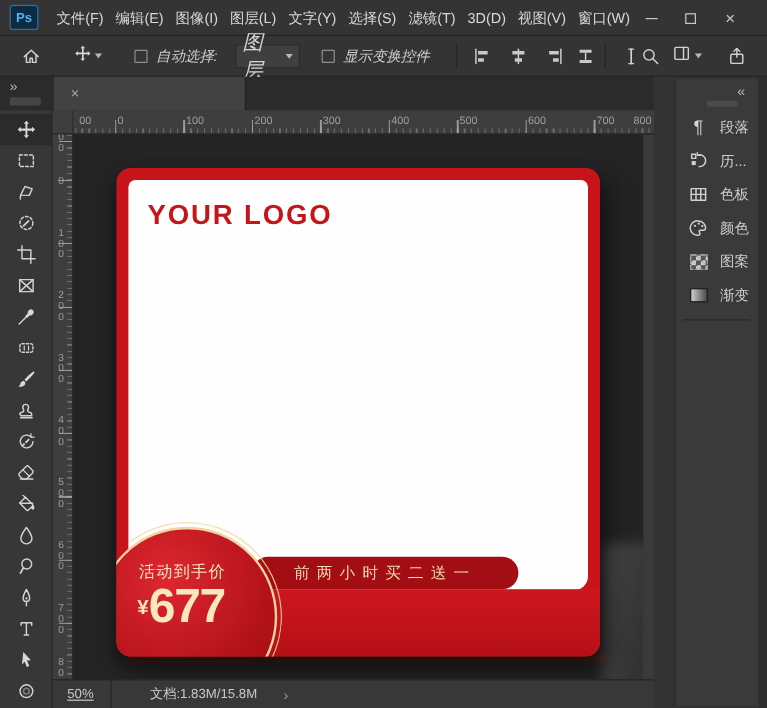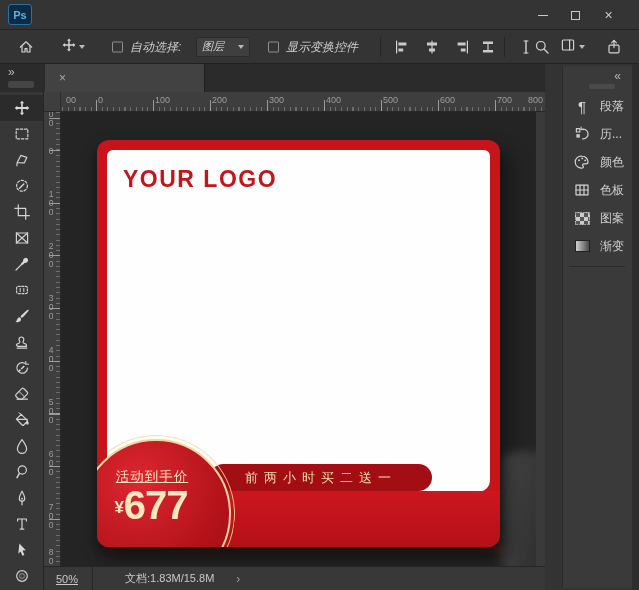--- a/index.html
+++ b/index.html
@@ -22,21 +22,21 @@
   .glyph-max{width:9px;height:9px;border:1px solid #c9c9c9;}
   .glyph-close{font-size:14px;line-height:1;}
 
   
   .optionsbar{position:absolute;left:0;top:30px;width:639px;height:34px;background:#343434;
     border-bottom:1px solid #222;}
   .ob{position:absolute;top:50%;transform:translateY(-50%);display:flex;align-items:center;font-style:italic;}
   .ob.lbl{font-size:12px;color:#cfcfcf;white-space:nowrap;}
   .chk{width:11px;height:11px;border:1px solid #8f8f8f;border-radius:1px;background:transparent;}
   .dropdown{width:54px;height:20px;background:#3f3f3f;border:1px solid #2a2a2a;border-radius:2px;
-    font-size:11px;color:#d4d4d4;display:flex;align-items:center;justify-content:space-between;padding:0 5px;}
+    font-size:17px;color:#d4d4d4;display:flex;align-items:center;justify-content:space-between;padding:0 5px;}
   .chev{width:0;height:0;border-left:3.5px solid transparent;border-right:3.5px solid transparent;
     border-top:4px solid #b9b9b9;margin-left:3px;}
   .ob.sep{width:1px;height:20px;background:#262626;}
 
   
   .tabrow{position:absolute;left:0;top:64px;width:639px;height:28px;background:#2b2b2b;}
   .panel-expand-left{position:absolute;left:8px;top:1px;font-size:12px;color:#b5b5b5;letter-spacing:-1px;}
   .toolbar-head{position:absolute;left:8px;top:17px;width:26px;height:7px;background:#454545;border-radius:2px;}
   .doc-tab{position:absolute;left:45px;top:0;height:28px;width:160px;background:#424242;
     border-right:1px solid #202020;display:flex;align-items:center;padding:0 8px;}
@@ -95,21 +95,21 @@
   .pill{position:absolute;left:113px;top:324px;width:222px;height:27px;background:var(--dark-red);
     border-radius:14px;display:flex;align-items:center;justify-content:center;font-size:13px;
     color:var(--cream);letter-spacing:6px;white-space:nowrap;}
   .badge{position:absolute;left:-16px;top:299px;width:150px;height:150px;border-radius:50%;
     background:radial-gradient(circle at 38% 28%,#dd2730,#b3121a 62%,#9f0d13);
     border:2px solid #f1d4a0;}
   .badge::after{content:"";position:absolute;inset:-6px;border-radius:50%;
     border:1.5px solid transparent;border-top-color:rgba(243,217,160,.85);
     border-right-color:rgba(243,217,160,.85);transform:rotate(8deg);}
   .badge-label{position:absolute;top:27px;left:0;right:8px;text-align:center;font-size:13.5px;
-    color:#f7e3bd;letter-spacing:1px;white-space:nowrap;text-decoration:underline;}
+    color:#f7e3bd;letter-spacing:1px;white-space:nowrap;}
   .badge-price{position:absolute;top:44px;left:0;right:10px;text-align:center;color:#f9e7c0;
     white-space:nowrap;line-height:1;}
   .badge-price .cur{font-size:17px;font-weight:700;vertical-align:6px;}
   .badge-price .num{font-size:40px;font-weight:800;letter-spacing:-1px;}
 
   
   .rightpanel{position:absolute;left:545px;top:64px;width:94px;height:526px;background:#333;}
   .panel-slab{position:absolute;left:17px;top:2px;width:70px;height:522px;background:#3a3a3a;
     border-left:1px solid #2a2a2a;}
   .right-strip{position:absolute;right:0;top:0;width:7px;height:100%;background:#2d2d2d;}
@@ -135,20 +135,32 @@
   .sb-doc{margin-left:32px;white-space:nowrap;}
   .sb-chevron{margin-left:22px;color:#999;font-size:12px;}
 </style>
 </head>
 <body>
 
 <div id="app" style="--red: #c7141b; --dark-red: #a30d14; --cream: #f3dcae;">
 
   <div class="menubar">
     <div class="ps-logo">Ps</div>
+    <div class="menu-items">
+        <span class="menu-item">文件(F)</span>
+        <span class="menu-item">编辑(E)</span>
+        <span class="menu-item">图像(I)</span>
+        <span class="menu-item">图层(L)</span>
+        <span class="menu-item">文字(Y)</span>
+        <span class="menu-item">选择(S)</span>
+        <span class="menu-item">滤镜(T)</span>
+        <span class="menu-item">3D(D)</span>
+        <span class="menu-item">视图(V)</span>
+        <span class="menu-item">窗口(W)</span>
+      </div>
     <div class="win-controls">
       <div class="win-btn">
           <span class="glyph-min"></span>
         </div>
       <div class="win-btn">
           <span class="glyph-max"></span>
         </div>
       <div class="win-btn">
           <span class="glyph-close">×</span>
         </div>
@@ -414,39 +426,39 @@
               <rect x="2.4" y="8.2" width="3.4" height="3.4" fill="#cfcfcf" stroke="none"></rect>
               <path d="M8.6 12.8a4.9 4.9 0 1 0-1.3-9.4"></path>
               <path d="M7.1 1v2.6h2.6" stroke-width="1"></path>
             </svg>
           </span>
           <span class="plabel">历...</span>
         </div>
         <div class="panel-item">
           <span class="picon">
             <svg width="16" height="16" viewBox="0 0 16 16" fill="none" stroke="#d2d2d2" stroke-width="1.2" stroke-linecap="round" stroke-linejoin="round">
+              <rect x="2" y="3.2" width="12" height="9.6"></rect>
+              <path d="M6 3.2v9.6M10 3.2v9.6M2 8h12"></path>
+            </svg>
+          </span>
+          <span class="plabel">色板</span>
+        </div>
+        <div class="panel-item">
+          <span class="picon">
+            <svg width="16" height="16" viewBox="0 0 16 16" fill="none" stroke="#d2d2d2" stroke-width="1.2" stroke-linecap="round" stroke-linejoin="round">
               <path d="M8 2.1a6 6 0 1 0 .5 11.8c1.2-.3.9-1.4.4-2.1-.6-.8-.2-1.8.9-1.9l2.3-.1c1.1 0 1.9-.9 1.9-2A6 6 0 0 0 8 2.1Z"></path>
               <circle cx="5.1" cy="6.2" r=".95" fill="#cfcfcf" stroke="none"></circle>
               <circle cx="8.3" cy="4.4" r=".95" fill="#cfcfcf" stroke="none"></circle>
               <circle cx="11.2" cy="6.4" r=".95" fill="#cfcfcf" stroke="none"></circle>
             </svg>
           </span>
           <span class="plabel">颜色</span>
         </div>
         <div class="panel-item">
           <span class="picon">
-            <svg width="16" height="16" viewBox="0 0 16 16" fill="none" stroke="#d2d2d2" stroke-width="1.2" stroke-linecap="round" stroke-linejoin="round">
-              <rect x="2" y="3.2" width="12" height="9.6"></rect>
-              <path d="M6 3.2v9.6M10 3.2v9.6M2 8h12"></path>
-            </svg>
-          </span>
-          <span class="plabel">色板</span>
-        </div>
-        <div class="panel-item">
-          <span class="picon">
             <span class="pattern-box"></span>
           </span>
           <span class="plabel">图案</span>
         </div>
         <div class="panel-item">
           <span class="picon">
             <span class="grad-box"></span>
           </span>
           <span class="plabel">渐变</span>
         </div>

